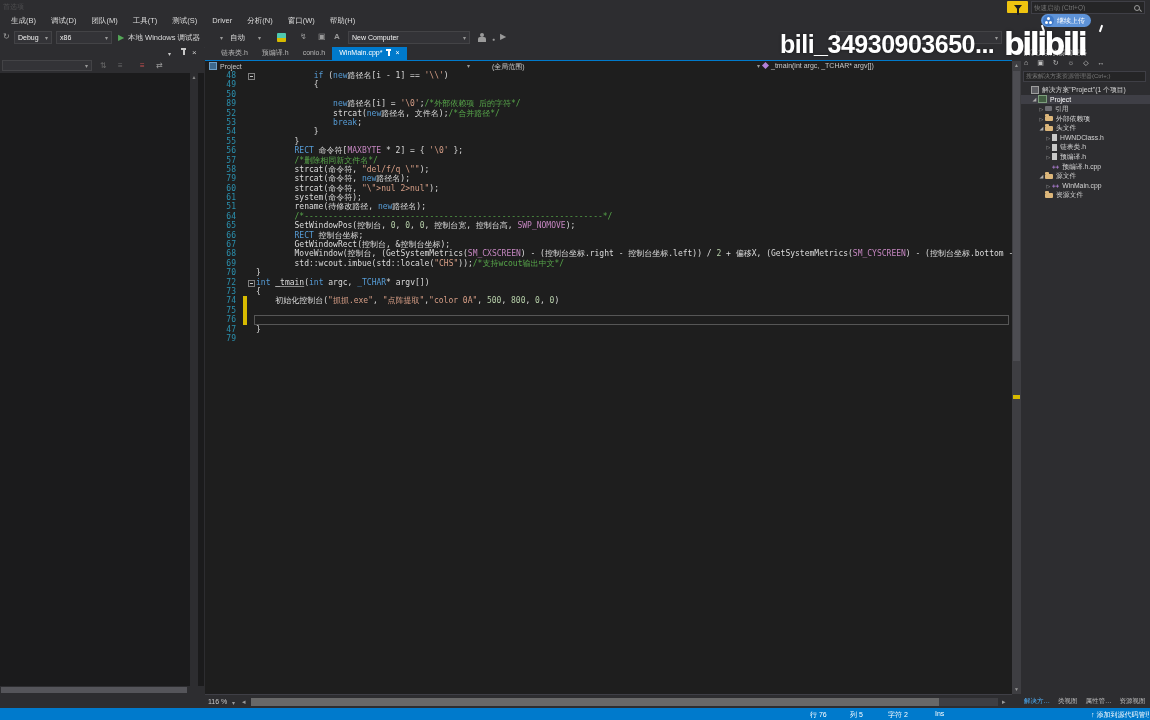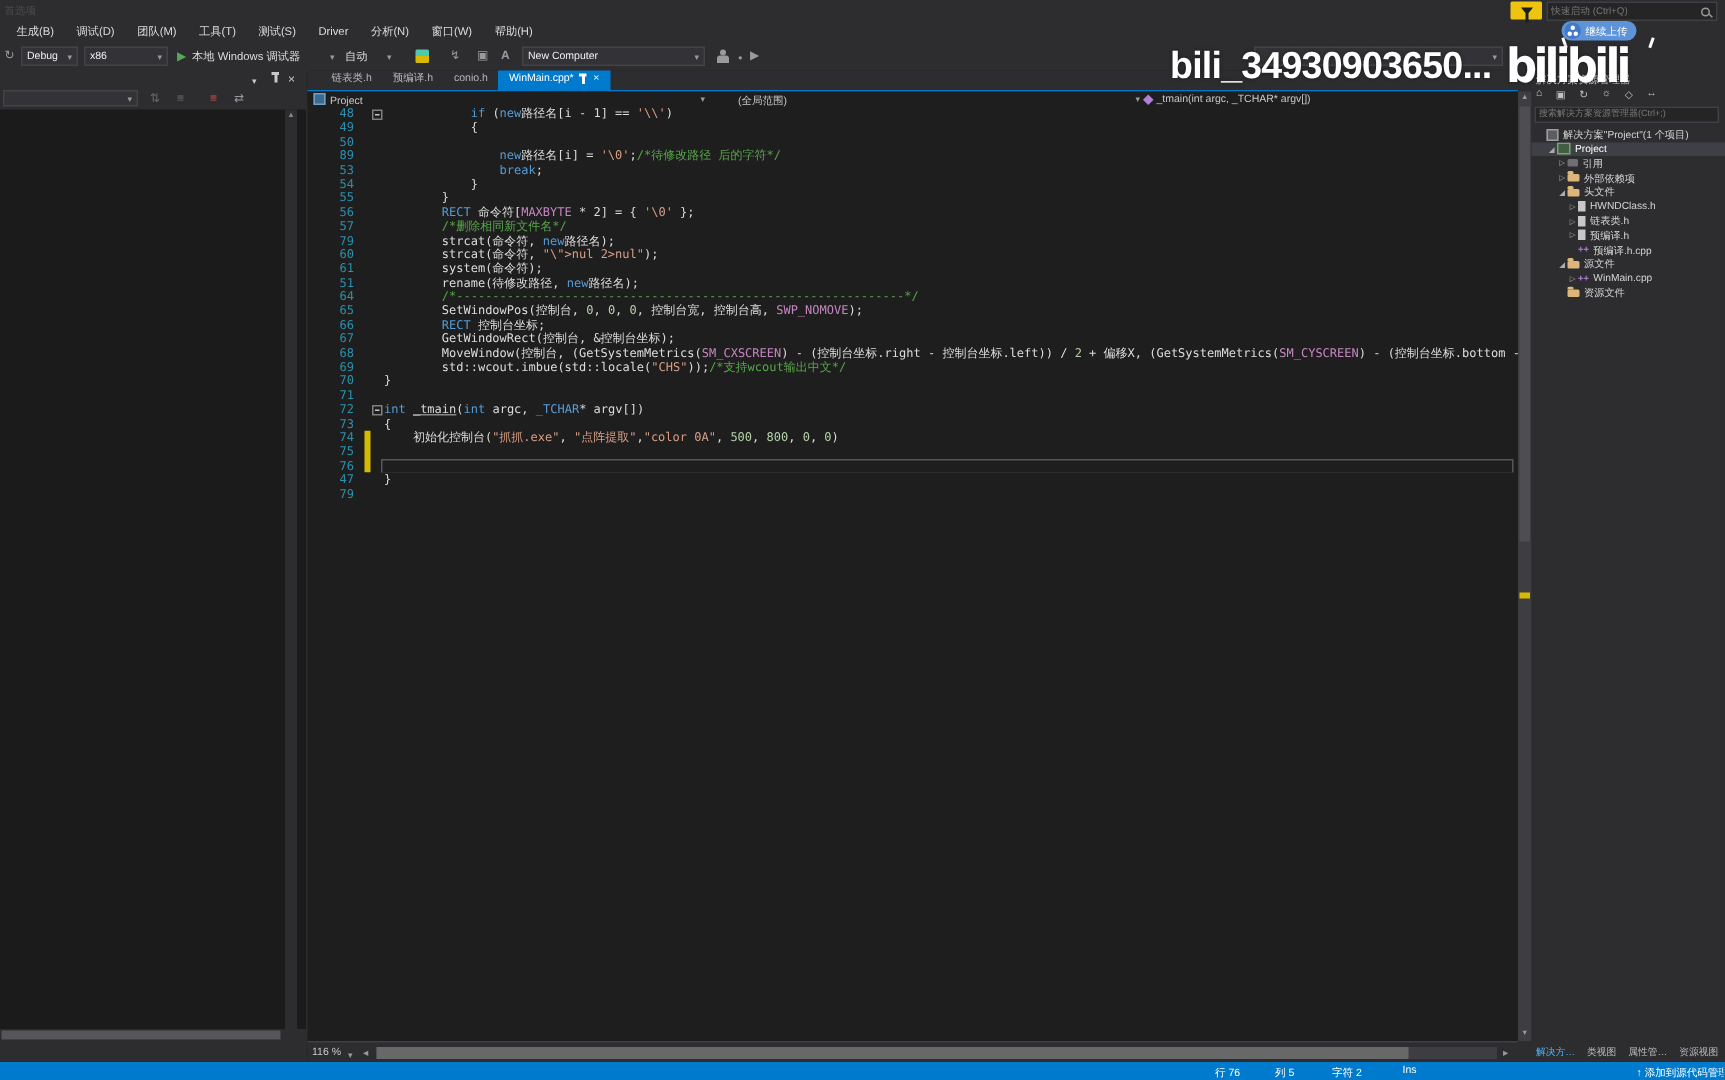--- a/index.html
+++ b/index.html
@@ -246,38 +246,39 @@
     <span id="nav-member">
       <span class="car">▾</span>
       <span class="mico"></span>
       <span>_tmain(int argc, _TCHAR* argv[])</span>
     </span>
   </div>
   <div id="code-lines">
       <div class="code-line"><span class="ln">48</span><span class="chg"></span><span class="fold"><span class="foldbox"></span></span><pre><span class="tk-p">            </span><span class="tk-k">if</span><span class="tk-p"> (</span><span class="tk-k">new</span><span class="tk-p">路径名[i - 1] == </span><span class="tk-s">'\\'</span><span class="tk-p">)</span></pre></div>
       <div class="code-line"><span class="ln">49</span><span class="chg"></span><span class="fold"></span><pre><span class="tk-p">            {</span></pre></div>
       <div class="code-line"><span class="ln">50</span><span class="chg"></span><span class="fold"></span><pre></pre></div>
-      <div class="code-line"><span class="ln">89</span><span class="chg"></span><span class="fold"></span><pre><span class="tk-p">                </span><span class="tk-k">new</span><span class="tk-p">路径名[i] = </span><span class="tk-s">'\0'</span><span class="tk-p">;</span><span class="tk-c">/*待修改路径 后的字符*/</span></pre></div>
+      <div class="code-line"><span class="ln">89</span><span class="chg"></span><span class="fold"></span><pre><span class="tk-p">                </span><span class="tk-k">new</span><span class="tk-p">路径名[i] = </span><span class="tk-s">'\0'</span><span class="tk-p">;</span><span class="tk-c">/*外部依赖项 后的字符*/</span></pre></div>
+      <div class="code-line"><span class="ln">52</span><span class="chg"></span><span class="fold"></span><pre><span class="tk-p">                strcat(</span><span class="tk-k">new</span><span class="tk-p">路径名, 文件名);</span><span class="tk-c">/*合并路径*/</span></pre></div>
       <div class="code-line"><span class="ln">53</span><span class="chg"></span><span class="fold"></span><pre><span class="tk-p">                </span><span class="tk-k">break</span><span class="tk-p">;</span></pre></div>
       <div class="code-line"><span class="ln">54</span><span class="chg"></span><span class="fold"></span><pre><span class="tk-p">            }</span></pre></div>
       <div class="code-line"><span class="ln">55</span><span class="chg"></span><span class="fold"></span><pre><span class="tk-p">        }</span></pre></div>
       <div class="code-line"><span class="ln">56</span><span class="chg"></span><span class="fold"></span><pre><span class="tk-p">        </span><span class="tk-k">RECT</span><span class="tk-p"> 命令符[</span><span class="tk-m">MAXBYTE</span><span class="tk-p"> * 2] = { </span><span class="tk-s">'\0'</span><span class="tk-p"> };</span></pre></div>
       <div class="code-line"><span class="ln">57</span><span class="chg"></span><span class="fold"></span><pre><span class="tk-p">        </span><span class="tk-c">/*删除相同新文件名*/</span></pre></div>
+      <div class="code-line"><span class="ln">58</span><span class="chg"></span><span class="fold"></span><pre><span class="tk-p">        strcat(命令符, </span><span class="tk-s">"del/f/q \""</span><span class="tk-p">);</span></pre></div>
       <div class="code-line"><span class="ln">79</span><span class="chg"></span><span class="fold"></span><pre><span class="tk-p">        strcat(命令符, </span><span class="tk-k">new</span><span class="tk-p">路径名);</span></pre></div>
       <div class="code-line"><span class="ln">60</span><span class="chg"></span><span class="fold"></span><pre><span class="tk-p">        strcat(命令符, </span><span class="tk-s">"\"&gt;nul 2&gt;nul"</span><span class="tk-p">);</span></pre></div>
       <div class="code-line"><span class="ln">61</span><span class="chg"></span><span class="fold"></span><pre><span class="tk-p">        system(命令符);</span></pre></div>
       <div class="code-line"><span class="ln">51</span><span class="chg"></span><span class="fold"></span><pre><span class="tk-p">        rename(待修改路径, </span><span class="tk-k">new</span><span class="tk-p">路径名);</span></pre></div>
       <div class="code-line"><span class="ln">64</span><span class="chg"></span><span class="fold"></span><pre><span class="tk-p">        </span><span class="tk-c">/*--------------------------------------------------------------*/</span></pre></div>
       <div class="code-line"><span class="ln">65</span><span class="chg"></span><span class="fold"></span><pre><span class="tk-p">        SetWindowPos(控制台, </span><span class="tk-n">0</span><span class="tk-p">, </span><span class="tk-n">0</span><span class="tk-p">, </span><span class="tk-n">0</span><span class="tk-p">, 控制台宽, 控制台高, </span><span class="tk-m">SWP_NOMOVE</span><span class="tk-p">);</span></pre></div>
       <div class="code-line"><span class="ln">66</span><span class="chg"></span><span class="fold"></span><pre><span class="tk-p">        </span><span class="tk-k">RECT</span><span class="tk-p"> 控制台坐标;</span></pre></div>
       <div class="code-line"><span class="ln">67</span><span class="chg"></span><span class="fold"></span><pre><span class="tk-p">        GetWindowRect(控制台, &amp;控制台坐标);</span></pre></div>
       <div class="code-line"><span class="ln">68</span><span class="chg"></span><span class="fold"></span><pre><span class="tk-p">        MoveWindow(控制台, (GetSystemMetrics(</span><span class="tk-m">SM_CXSCREEN</span><span class="tk-p">) - (控制台坐标.right - 控制台坐标.left)) / </span><span class="tk-n">2</span><span class="tk-p"> + 偏移X, (GetSystemMetrics(</span><span class="tk-m">SM_CYSCREEN</span><span class="tk-p">) - (控制台坐标.bottom - 控制台坐标.top)) / </span></pre></div>
       <div class="code-line"><span class="ln">69</span><span class="chg"></span><span class="fold"></span><pre><span class="tk-p">        std::wcout.imbue(std::locale(</span><span class="tk-s">"CHS"</span><span class="tk-p">));</span><span class="tk-c">/*支持wcout输出中文*/</span></pre></div>
       <div class="code-line"><span class="ln">70</span><span class="chg"></span><span class="fold"></span><pre><span class="tk-p">}</span></pre></div>
-      <div class="code-line"><span class="ln">71</span><span class="chg"></span><span class="fold"></span><pre></pre></div>
       <div class="code-line"><span class="ln">72</span><span class="chg"></span><span class="fold"><span class="foldbox"></span></span><pre><span class="tk-k">int</span><span class="tk-p"> </span><span class="tk-u">_tmain</span><span class="tk-p">(</span><span class="tk-k">int</span><span class="tk-p"> argc, </span><span class="tk-k">_TCHAR</span><span class="tk-p">* argv[])</span></pre></div>
       <div class="code-line"><span class="ln">73</span><span class="chg"></span><span class="fold"></span><pre><span class="tk-p">{</span></pre></div>
       <div class="code-line"><span class="ln">74</span><span class="chg y"></span><span class="fold"></span><pre><span class="tk-p">    初始化控制台(</span><span class="tk-s">"抓抓.exe"</span><span class="tk-p">, </span><span class="tk-s">"点阵提取"</span><span class="tk-p">,</span><span class="tk-s">"color 0A"</span><span class="tk-p">, </span><span class="tk-n">500</span><span class="tk-p">, </span><span class="tk-n">800</span><span class="tk-p">, </span><span class="tk-n">0</span><span class="tk-p">, </span><span class="tk-n">0</span><span class="tk-p">)</span></pre></div>
       <div class="code-line"><span class="ln">75</span><span class="chg y"></span><span class="fold"></span><pre></pre></div>
       <div class="code-line caret"><span class="ln">76</span><span class="chg y"></span><span class="fold"></span><pre></pre><span class="caret-box"></span></div>
       <div class="code-line"><span class="ln">47</span><span class="chg"></span><span class="fold"></span><pre><span class="tk-p">}</span></pre></div>
       <div class="code-line"><span class="ln">79</span><span class="chg"></span><span class="fold"></span><pre></pre></div>
     </div>
   <div id="editor-hscroll">
     <span id="zoom-box">116 %</span>

